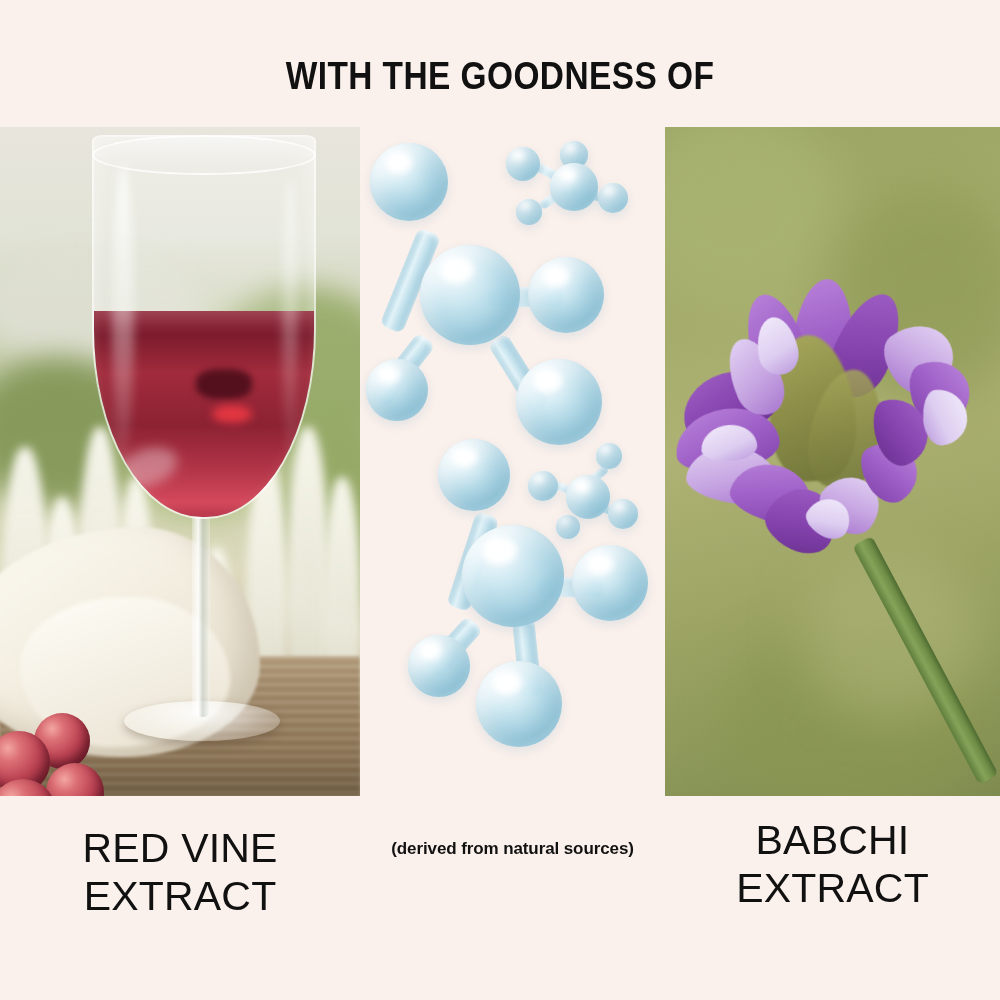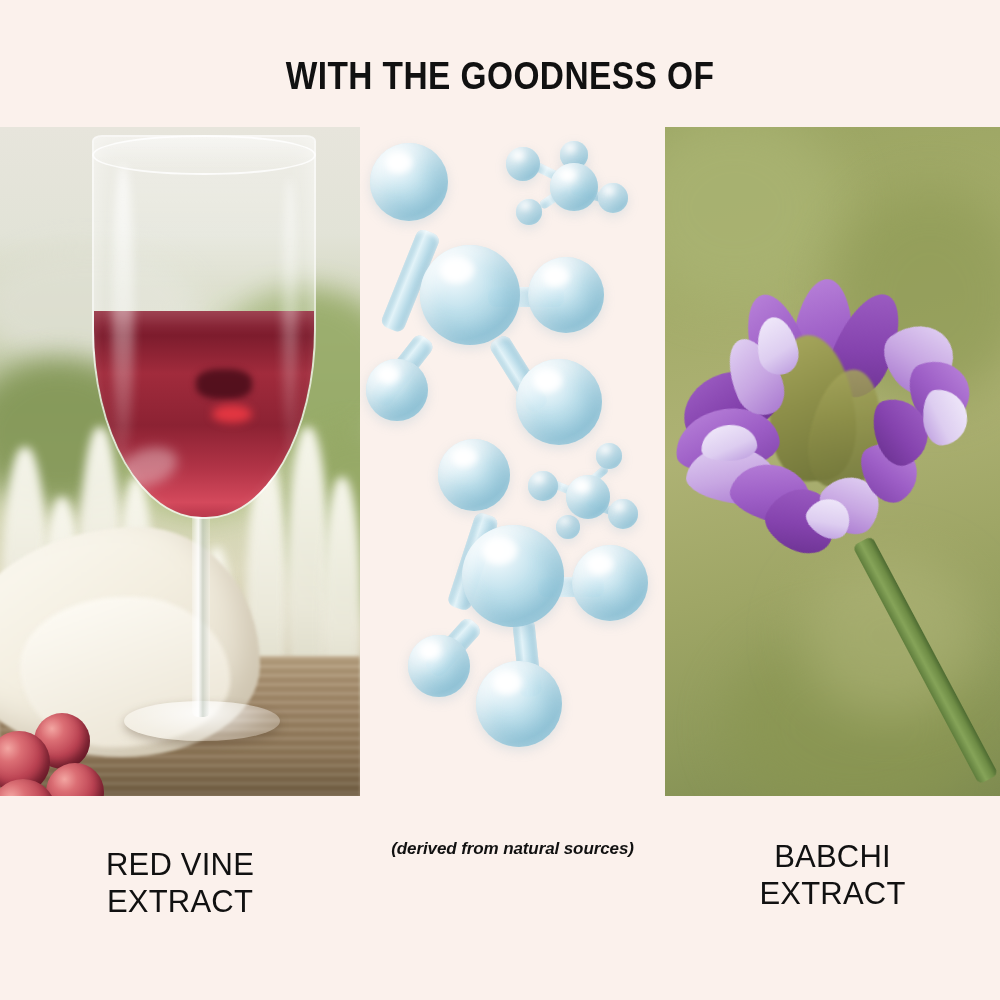--- a/index.html
+++ b/index.html
@@ -293,35 +293,33 @@
   
   .captions { position: absolute; top: 796px; left: 0; width: 1000px; height: 204px; }
   .cap {
     position: absolute;
     text-align: center;
     color: #111111;
     font-weight: normal;
     line-height: 1.18;
   }
   .cap-title {
-    font-size: 31px;
+    font-size: 41px;
     letter-spacing: .2px;
     white-space: pre-line;
-    margin-top: 23px;
   }
   .cap-left   { left: 0px;   width: 360px; top: 28px; }
   .cap-center { left: 330px; width: 365px; top: 38px; }
   .cap-right  { left: 665px; width: 335px; top: 20px; }
   .cap-sub {
     font-size: 17px;
     font-weight: bold;
     color: #111111;
     margin-top: 5px;
     letter-spacing: -.1px;
-    font-style: italic;
   }
 </style>
 </head>
 <body>
 
 <div class="banner">
 
   <div class="headline">WITH THE GOODNESS OF</div>
 
   <div class="panels">

